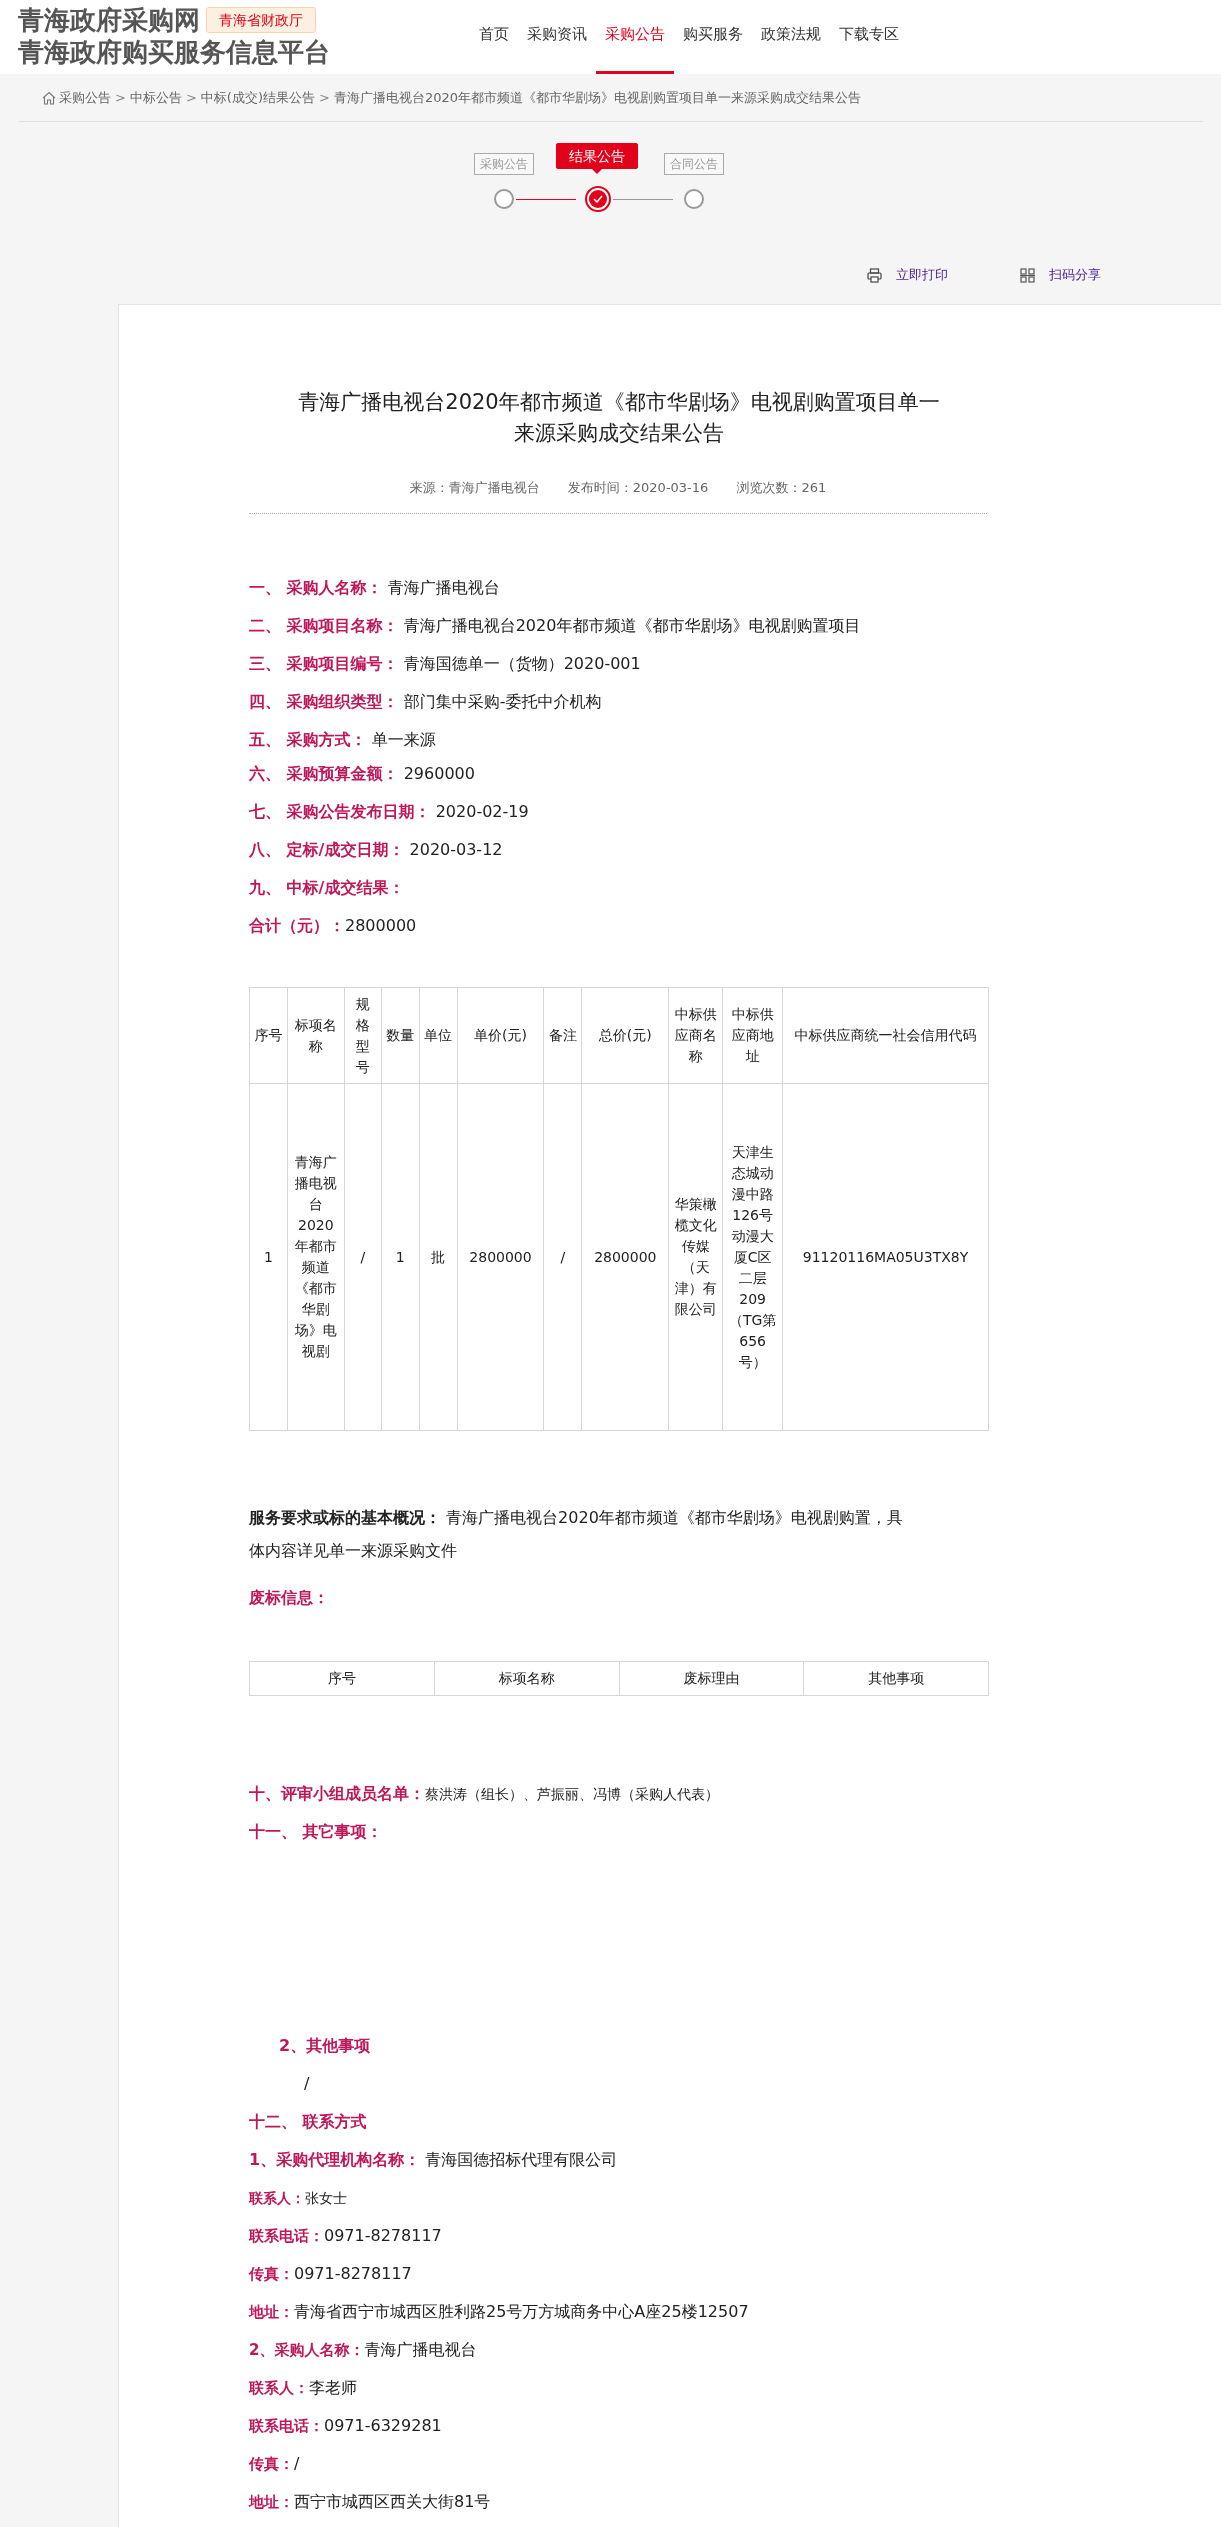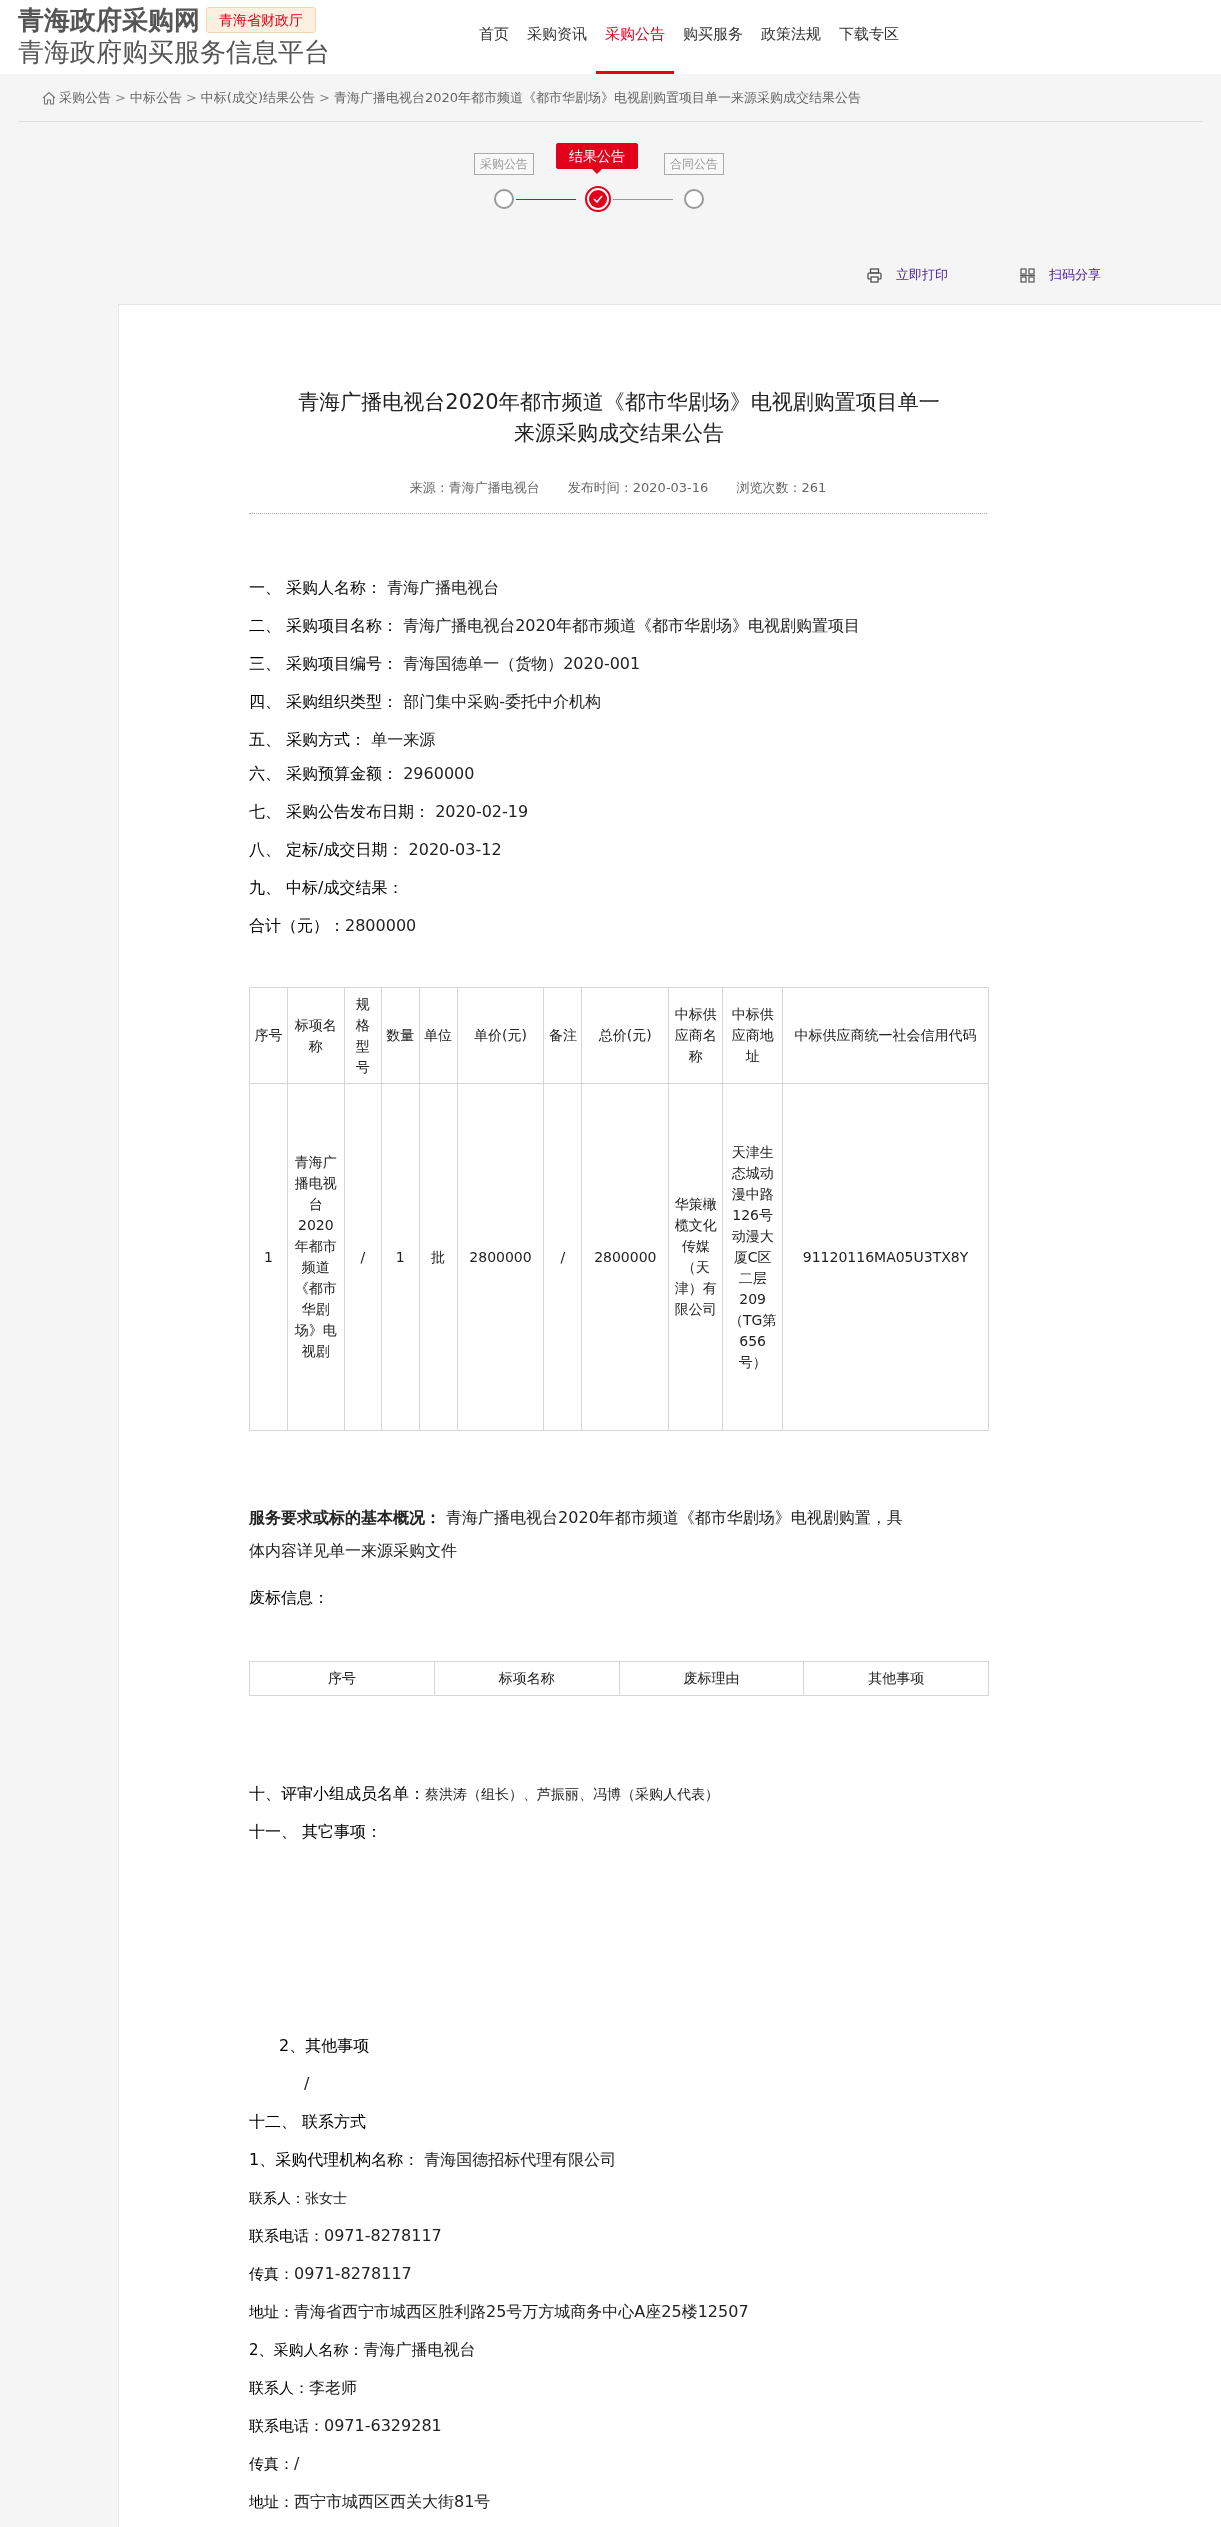--- a/index.html
+++ b/index.html
@@ -5,21 +5,21 @@
   * { box-sizing: border-box; margin: 0; padding: 0; }
   html, body { width: 1221px; background: #f5f5f5; font-family: "DejaVu Sans", "Liberation Sans", sans-serif; color: #333; }
   body { min-height: 2527px; position: relative; }
 
   
   .header { height: 74px; background: #fff; position: relative; }
   .logo { position: absolute; left: 18px; top: 4px; }
   .logo-line1 { display: flex; align-items: center; height: 32px; }
   .logo-title1 { font-size: 26px; font-weight: bold; color: #555; letter-spacing: 0; line-height: 32px; }
   .logo-badge { margin-left: 6px; background: #fdf0e0; border: 1px solid #f3d6b2; color: #e2001a; font-size: 14px; padding: 1px 12px; border-radius: 3px; line-height: 22px; }
-  .logo-title2 { font-size: 26px; font-weight: normal; color: #555; line-height: 32px; }
+  .logo-title2 { font-size: 26px; font-weight: bold; color: #555; line-height: 32px; }
   .nav { position: absolute; left: 470px; top: 0; height: 74px; display: flex; }
   .nav-item { height: 74px; line-height: 68px; padding: 0 9px; font-size: 15px; color: #333; position: relative; cursor: pointer; white-space: nowrap; text-align: center; }
   .nav-item.active { color: #e2001a; }
   .nav-item.active::after { content: ""; position: absolute; left: 0; right: 0; bottom: 0; height: 3px; background: #e2001a; }
 
   
   .breadcrumb { margin: 0 18px; height: 48px; border-bottom: 1px solid #e0e0e0; display: flex; align-items: center; padding-left: 24px; font-size: 13px; color: #666; }
   .breadcrumb .home-icon { width: 14px; height: 14px; margin-right: 3px; }
   .crumb { color: #666; cursor: pointer; white-space: nowrap; }
   .crumb-sep { margin: 0 4px; color: #888; }
@@ -40,21 +40,21 @@
   .tool svg { margin-right: 14px; }
 
   
   .card { position: absolute; top: 304px; left: 118px; width: 1202px; height: 2223px; background: #fff; border: 1px solid #e4e4e4; border-bottom: none; }
   .title { position: absolute; top: 82px; left: 120px; width: 760px; text-align: center; font-size: 21px; line-height: 31px; color: #222; }
   .meta { position: absolute; top: 174px; left: 130px; width: 738px; text-align: center; font-size: 13px; color: #666; }
   .meta span { margin: 0 12px; }
   .meta-divider { position: absolute; top: 208px; left: 130px; width: 738px; border-top: 1px dotted #aaa; }
 
   .row { position: absolute; left: 130px; font-size: 16px; line-height: 22px; color: #222; white-space: nowrap; }
-  .row b { font-weight: normal; color: #000000; }
+  .row b { font-weight: bold; color: #be185d; }
   .row .val { font-weight: normal; }
 
   table.result { position: absolute; left: 130px; top: 682px; width: 740px; border-collapse: collapse; font-size: 14px; color: #222; }
   table.result th, table.result td { border: 1px solid #d6d6d6; text-align: center; font-weight: normal; padding: 4px 4px; line-height: 21px; vertical-align: middle; }
   table.result thead th { height: 96px; }
   table.result tbody td { height: 347px; }
 
   table.abandon { position: absolute; left: 130px; top: 1356px; width: 740px; border-collapse: collapse; font-size: 14px; color: #222; }
   table.abandon th { border: 1px solid #d6d6d6; font-weight: normal; height: 34px; text-align: center; width: 25%; }
 

